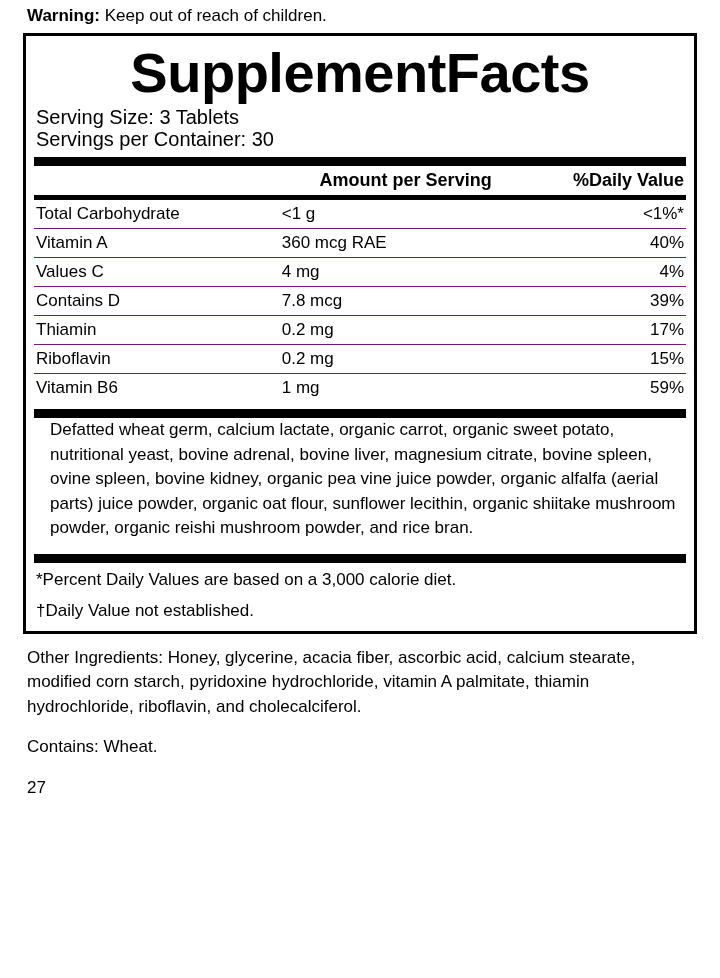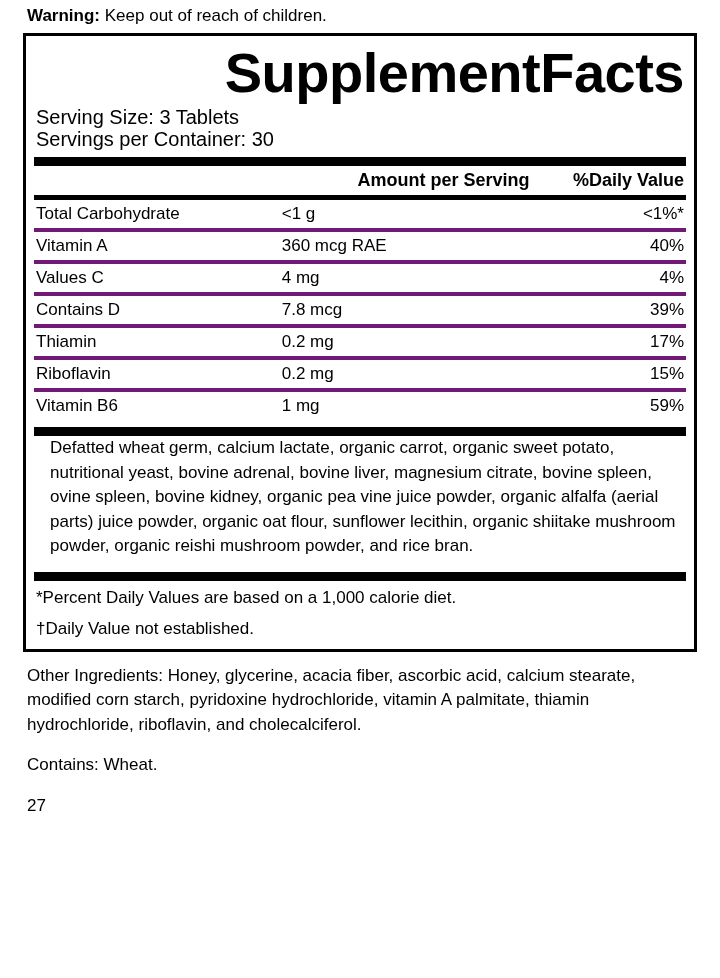--- a/index.html
+++ b/index.html
@@ -38,21 +38,21 @@
     box-sizing: border-box;
     padding: 4px 8px 6px 8px;
   }
 
   .sf-title {
     font-size: 56px;
     font-weight: bold;
     line-height: 62px;
     letter-spacing: -0.5px;
     display: flex;
-    justify-content: flex-end;
+    justify-content: center;
     padding: 2px 2px 2px 2px;
     white-space: nowrap;
   }
 
   .serving-line {
     font-size: 20px;
     line-height: 22px;
     padding-left: 2px;
   }
 
@@ -70,21 +70,21 @@
   table.facts {
     width: 100%;
     border-collapse: collapse;
     font-size: 17px;
   }
   table.facts td {
     padding: 4px 0 4px 0;
     vertical-align: bottom;
   }
   table.facts tr.nutrient td {
-    border-bottom: 4px solid #701a75;
+    border-bottom: 1px solid #701a75;
   }
   table.facts tr.nutrient:last-child td {
     border-bottom: none;
   }
   .col-name {
     width: 38%;
     padding-left: 2px !important;
   }
   .col-amt {
     width: 38%;
@@ -94,21 +94,21 @@
     text-align: right;
     padding-right: 2px !important;
   }
 
   .hdr-row td {
     font-weight: bold;
     font-size: 18px;
     padding: 6px 0 7px 0;
   }
   .hdr-amt {
-    text-align: right;
+    text-align: center;
   }
   .hdr-dv {
     text-align: right;
     padding-right: 2px !important;
   }
 
   .blend-row td {
     padding: 5px 0 4px 0;
   }
   .blend-dagger {
@@ -218,21 +218,21 @@
       </tbody>
     </table>
 
     <div class="rule-thick"></div>
 
 
     <div class="blend-desc">Defatted wheat germ, calcium lactate, organic carrot, organic sweet potato, nutritional yeast, bovine adrenal, bovine liver, magnesium citrate, bovine spleen, ovine spleen, bovine kidney, organic pea vine juice powder, organic alfalfa (aerial parts) juice powder, organic oat flour, sunflower lecithin, organic shiitake mushroom powder, organic reishi mushroom powder, and rice bran.</div>
 
     <div class="rule-thick"></div>
 
-    <div class="footnotes">*Percent Daily Values are based on a 1,000 calorie diet.</div>
+    <div class="footnotes">*Percent Daily Values are based on a 3,000 calorie diet.</div>
     <div class="footnotes">†Daily Value not established.</div>
 
   </div>
 
   <div class="other-ing">Other Ingredients: Honey, glycerine, acacia fiber, ascorbic acid, calcium stearate,  modified corn starch, pyridoxine hydrochloride, vitamin A palmitate, thiamin hydrochloride, riboflavin, and cholecalciferol.</div>
   <div class="contains">Contains: Wheat.</div>
   <div class="pagenum">27</div>
 
 </div>
 

